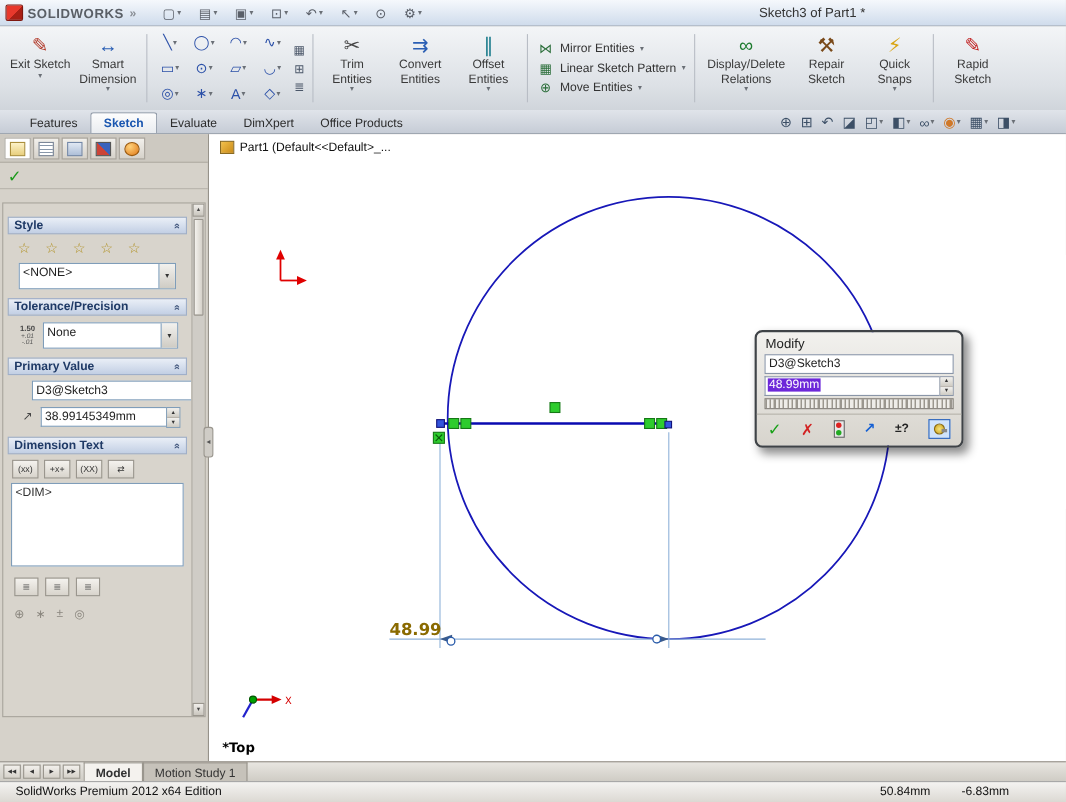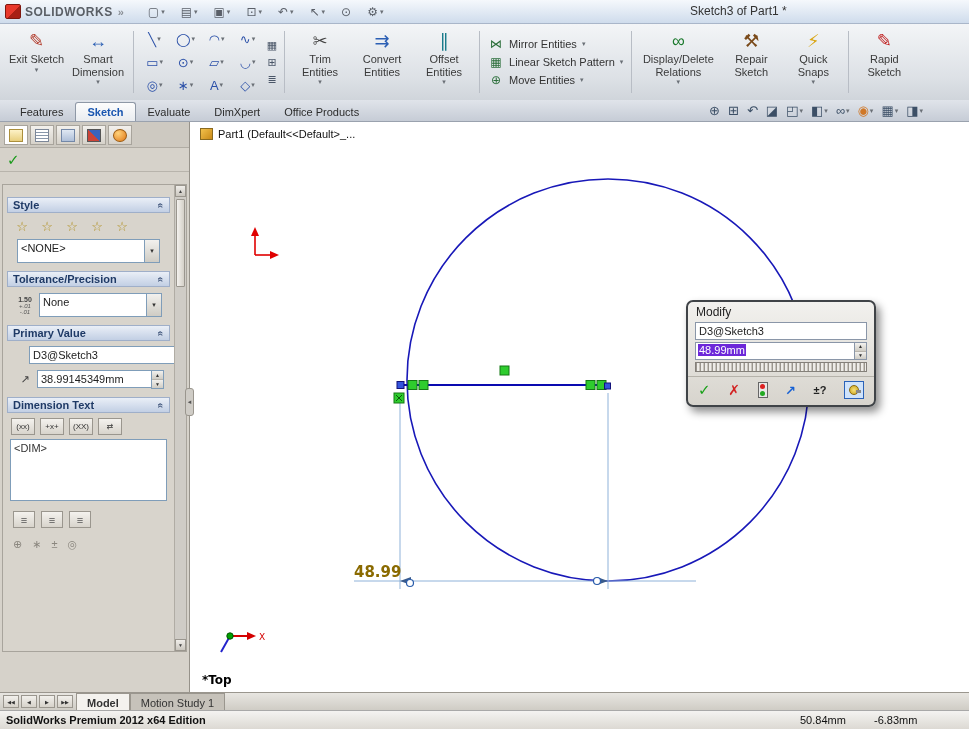--- a/index.html
+++ b/index.html
@@ -40,21 +40,21 @@
   .tg-g{font-style:normal;} .tg-a{font-style:normal;}
   .extra-col{display:flex;flex-direction:column;justify-content:center;gap:4px;color:#4a5668;
     font-size:11px;align-items:center;width:16px;}
   .pattern-rows{display:flex;flex-direction:column;justify-content:center;gap:4px;padding:0 4px;}
   .prow{display:flex;align-items:center;gap:5px;color:#333;}
   .prow .pic{width:16px;text-align:center;font-size:12px;color:#2b6e3a;}
 
   
   #tabrow{position:absolute;left:0;top:100px;width:969px;height:22px;
     background:linear-gradient(#e0e4ea,#c6ccd6);border-bottom:1px solid #9aa2ae;
-    display:flex;align-items:flex-end;padding-left:8px;position:absolute;}
+    display:flex;align-items:flex-end;padding-left:15px;position:absolute;}
   .cm-tab{padding:3px 11px;font-size:11px;color:#2c2c2c;border:1px solid transparent;border-bottom:none;}
   .cm-tab.active{background:linear-gradient(#fdfdfd,#e9ecf0);border-color:#8e98a6;
     border-radius:3px 3px 0 0;color:#1a56b0;font-weight:bold;}
   .headsup{position:absolute;right:46px;top:3px;display:flex;align-items:center;gap:8px;color:#3c4f66;}
   .hu-item{display:flex;align-items:center;gap:1px;font-size:13px;}
   .hu-item .ball{color:#d07828;}
 
   
   #leftpanel{position:absolute;left:0;top:122px;width:190px;height:570px;background:#d6d2ca;
     border-right:1px solid #96928a;}
@@ -105,21 +105,21 @@
   .name-field{display:block;margin:5px 10px 0 26px;}
   .val-field{flex:1;display:flex;}
   .val-field .xp-fieldd{flex:1;border-right:none;}
   .spinner{width:13px;display:flex;flex-direction:column;border:1px solid #7f9db9;}
   .spinner span{flex:1;background:linear-gradient(#f2f1ee,#cfccc4);font-size:5px;line-height:8px;
     text-align:center;color:#333;border-bottom:1px solid #b8b4ac;}
   .spinner span:last-child{border-bottom:none;}
   .dt-btn-row{display:flex;gap:5px;margin:4px 8px 2px;}
   .dt-btn{min-width:24px;height:17px;border:1px solid #9a968e;background:linear-gradient(#f4f2ee,#d8d4cc);
     display:flex;align-items:center;justify-content:center;font-size:8px;color:#333;padding:0 2px;}
-  .dim-text{height:62px;margin:4px 7px 0;background:#fff;border:1px solid #7f9db9;padding:2px 3px;
+  .dim-text{height:76px;margin:4px 7px 0;background:#fff;border:1px solid #7f9db9;padding:2px 3px;
     font-size:11px;color:#333;}
   .align-row{display:flex;gap:6px;margin:10px 10px 0;}
   .al-btn{width:22px;height:17px;border:1px solid #9a968e;background:linear-gradient(#f4f2ee,#d8d4cc);
     display:flex;align-items:center;justify-content:center;font-size:11px;color:#555;}
   .extra-row{display:flex;gap:10px;margin:10px 10px 0;color:#8a867e;font-size:11px;}
   .pm-scroll{position:absolute;right:0;top:0;bottom:0;width:12px;background:#cfccc6;
     border-left:1px solid #b0aca4;}
   .sb-btn{position:absolute;left:0;width:11px;height:12px;background:linear-gradient(#f0eeea,#cac6be);
     border:1px solid #9a968e;font-size:5px;display:flex;align-items:center;justify-content:center;color:#444;}
   .sb-up{top:0;} .sb-down{bottom:0;}
@@ -180,21 +180,21 @@
   .vcr{display:flex;align-items:center;gap:2px;padding:1px 3px;}
   .vcr-btn{width:16px;height:13px;border:1px solid #9a968e;background:linear-gradient(#f2f0ec,#d6d2ca);
     font-size:5px;display:flex;align-items:center;justify-content:center;color:#333;}
   .sheet-tab{padding:2px 10px 1px;border:1px solid #9a968e;border-bottom:none;font-size:11px;
     display:flex;align-items:center;color:#333;}
   .sheet-tab.active{background:#f4f2ee;font-weight:bold;}
   .sheet-tab.inactive{background:#c6c2ba;}
   #statusbar{position:absolute;left:0;top:710px;width:969px;height:19px;
     background:linear-gradient(#f4f3f1,#dcd9d3);border-top:1px solid #a8a8a8;
     display:flex;align-items:center;font-size:11px;color:#111;}
-  .st-left{padding-left:6px;font-weight:bold;}
+  .st-left{padding-left:14px;}
   .st-x{position:absolute;left:800px;}
   .st-y{position:absolute;left:874px;}
 </style>
 </head>
 <body>
 
 <div id="titlebar">
   <span class="sw-mark"></span>
   <span class="sw-text">SOLIDWORKS</span>
   <span class="sw-chev">»</span>

